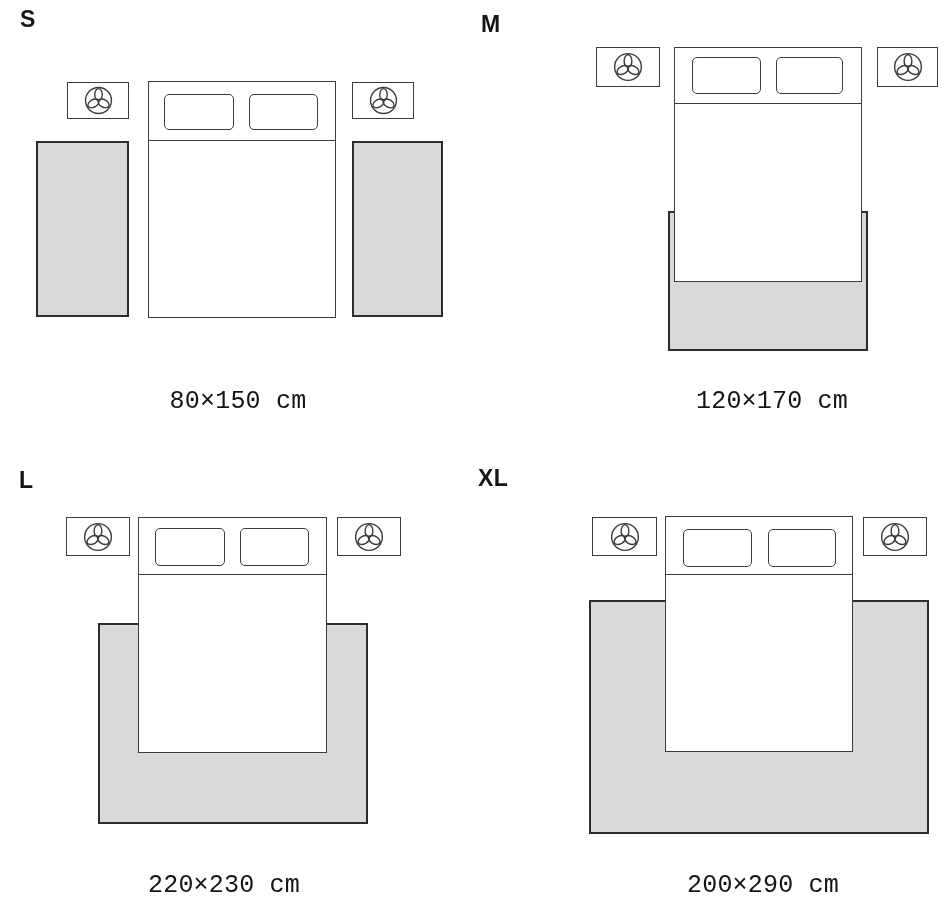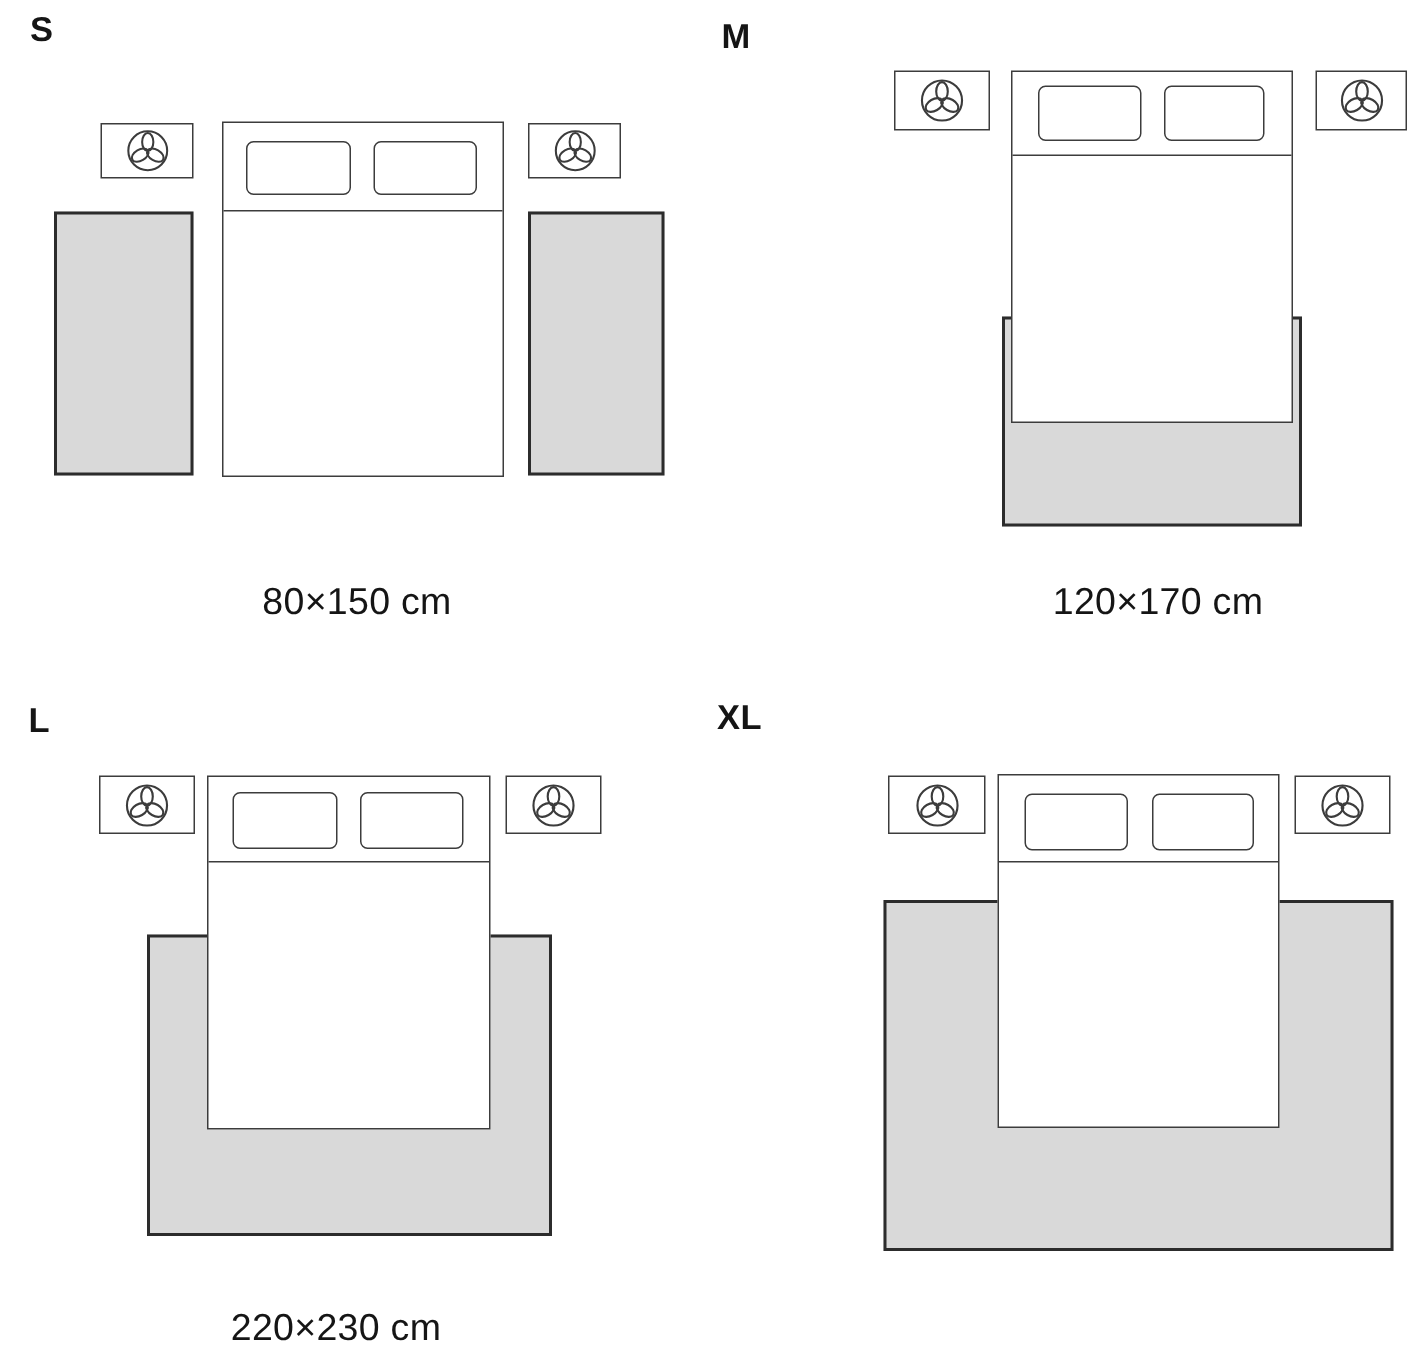--- a/index.html
+++ b/index.html
@@ -55,20 +55,21 @@
   }
   .nightstand svg{display:block;}
   .caption{
     position:absolute;
     width:200px;
     text-align:center;
     font-size:25px;color:var(--text);
     letter-spacing:.2px;
     white-space:nowrap;
     z-index:3;
+    font-family:Liberation Mono, monospace;
   }
 </style>
 </head>
 <body>
 
 <div class="canvas">
 
   <div class="panel">
     <div class="size-letter" style="left:20px;top:6px">S</div>
 
@@ -188,15 +189,16 @@
       </svg>
     </div>
 
     <div class="bed" style="left:665px;top:516px;width:188px;height:236px">
       <div class="headboard" style="height:58px">
         <div class="pillow" style="left:17px;top:12px;width:69px;height:38px"></div>
         <div class="pillow" style="left:102px;top:12px;width:68px;height:38px"></div>
       </div>
     </div>
 
+    <div class="caption" style="left:663px;top:871px">200×290 cm</div>
   </div>
 
 </div>
 
 </body></html>

